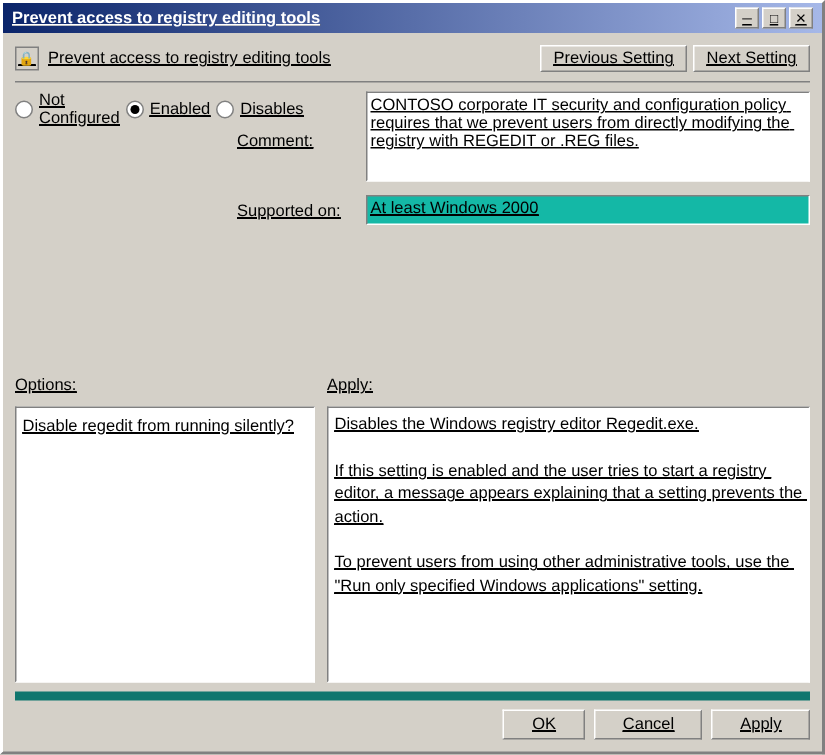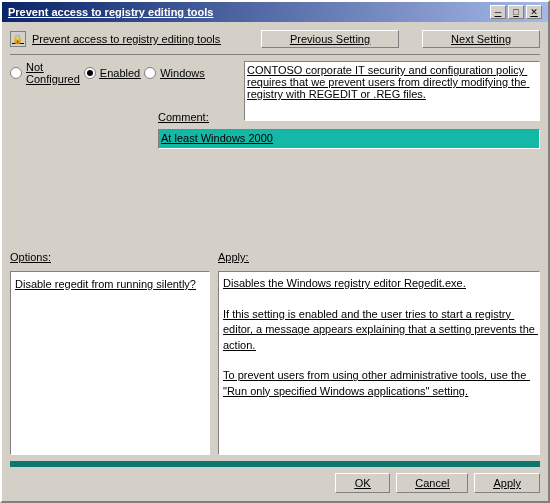--- a/index.html
+++ b/index.html
@@ -91,30 +91,29 @@
       justify-content: center;
       font-size: 9px;
     }
 
     .nav-buttons {
       display: flex;
       gap: 4px;
     }
 
     .nav-btn {
-      padding: 2px 28px;
+      padding: 2px 8px;
       background: #d4d0c8;
       border: 1px solid;
       border-top-color: #ffffff;
       border-left-color: #ffffff;
       border-right-color: #808080;
       border-bottom-color: #808080;
       font-size: 11px;
       cursor: pointer;
-      margin-left: 19px;
     }
 
     .main-area {
       display: flex;
       flex: 1;
       gap: 8px;
     }
 
     .left-panel {
       width: 140px;
@@ -160,21 +159,21 @@
     .right-panel {
       flex: 1;
       display: flex;
       flex-direction: column;
       gap: 6px;
     }
 
     .field-row {
       display: flex;
       gap: 6px;
-      align-items: flex-end;
+      align-items: center;
     }
 
     .field-label {
       width: 80px;
       font-size: 11px;
       padding-top: 2px;
       flex-shrink: 0;
     }
 
     .field-content {
@@ -348,33 +347,34 @@
           <label class="radio-item">
             <div class="radio-input"></div>
             <span>Not Configured</span>
           </label>
           <label class="radio-item">
             <div class="radio-input checked"></div>
             <span>Enabled</span>
           </label>
           <label class="radio-item">
             <div class="radio-input"></div>
-            <span>Windows</span>
+            <span>Disables</span>
           </label>
         </div>
       </div>
 
       <div class="right-panel">
         <div class="field-row">
           <span class="field-label">Comment:</span>
           <div class="field-content">
             <textarea class="text-area" style="">CONTOSO corporate IT security and configuration policy requires that we prevent users from directly modifying the registry with REGEDIT or .REG files.</textarea>
           </div>
         </div>
         <div class="field-row">
+          <span class="field-label">Supported on:</span>
           <div class="field-content">
             <div class="text-field">At least Windows 2000</div>
           </div>
         </div>
       </div>
 
     </div>
 
     <div class="sections-labels">
       <div class="section-area-left">

